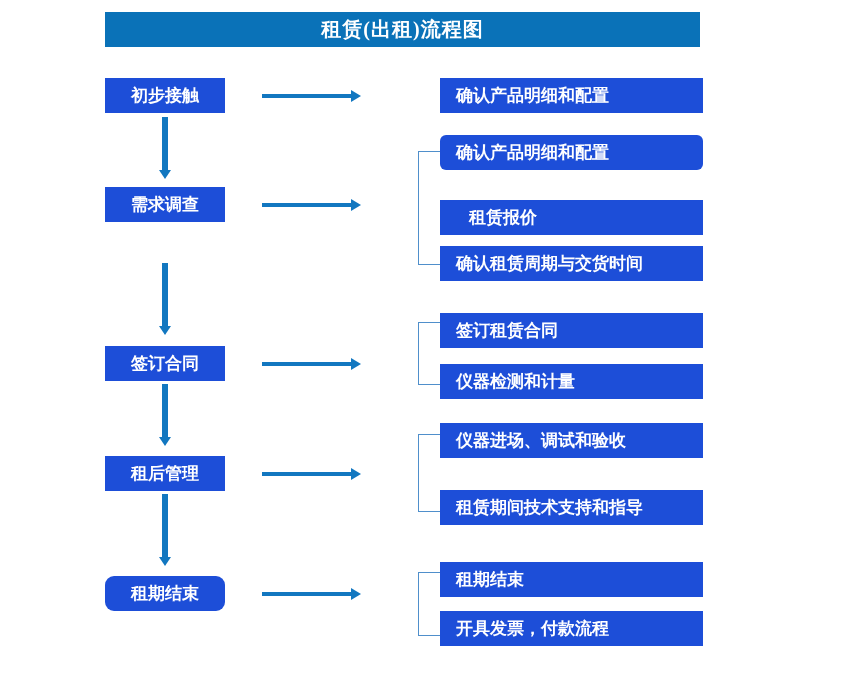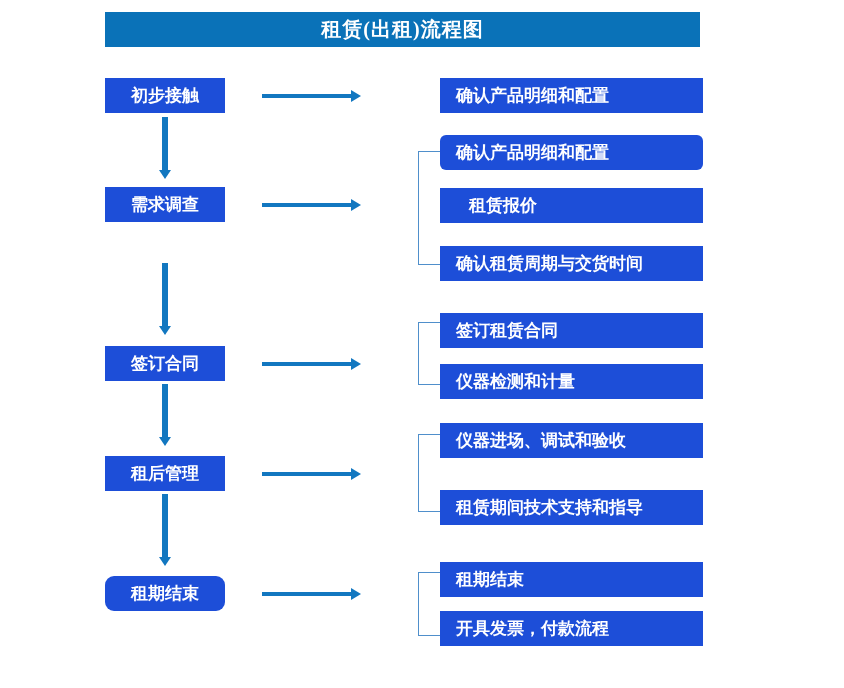--- a/index.html
+++ b/index.html
@@ -104,21 +104,21 @@
     <div class="head" style="top:53px;"></div>
   </div>
 
   <div class="box left" style="top:187px;">需求调查</div>
   <div class="h-arrow" style="top:199px;">
     <div class="shaft"></div>
     <div class="head"></div>
   </div>
   <div class="bracket" style="top:151px;height:114px;"></div>
   <div class="box right" style="top:135px;border-radius:6px;">确认产品明细和配置</div>
-  <div class="box right" style="top:188px;padding-left:29px;">租赁报价</div>
+  <div class="box right" style="top:200px;padding-left:29px;">租赁报价</div>
   <div class="box right" style="top:246px;font-family:Liberation Serif, serif;">确认租赁周期与交货时间</div>
 
   <div class="v-arrow" style="top:263px;height:72px;">
     <div class="shaft" style="height:63px;"></div>
     <div class="head" style="top:63px;"></div>
   </div>
 
   <div class="box left" style="top:346px;">签订合同</div>
   <div class="h-arrow" style="top:358px;">
     <div class="shaft"></div>

